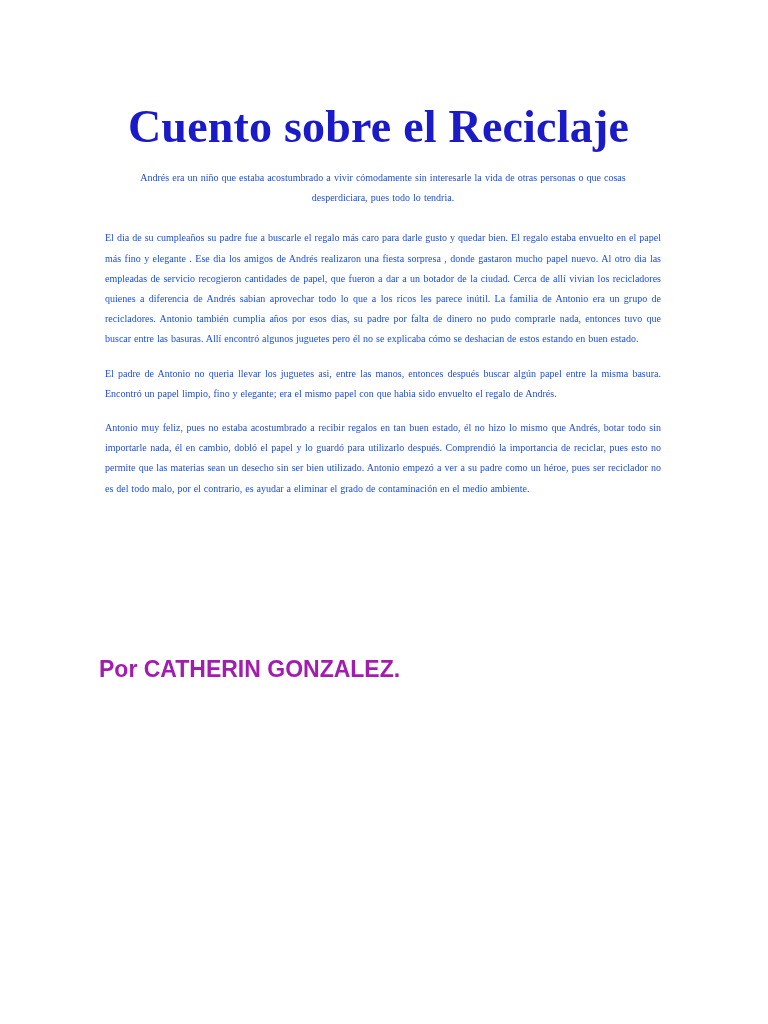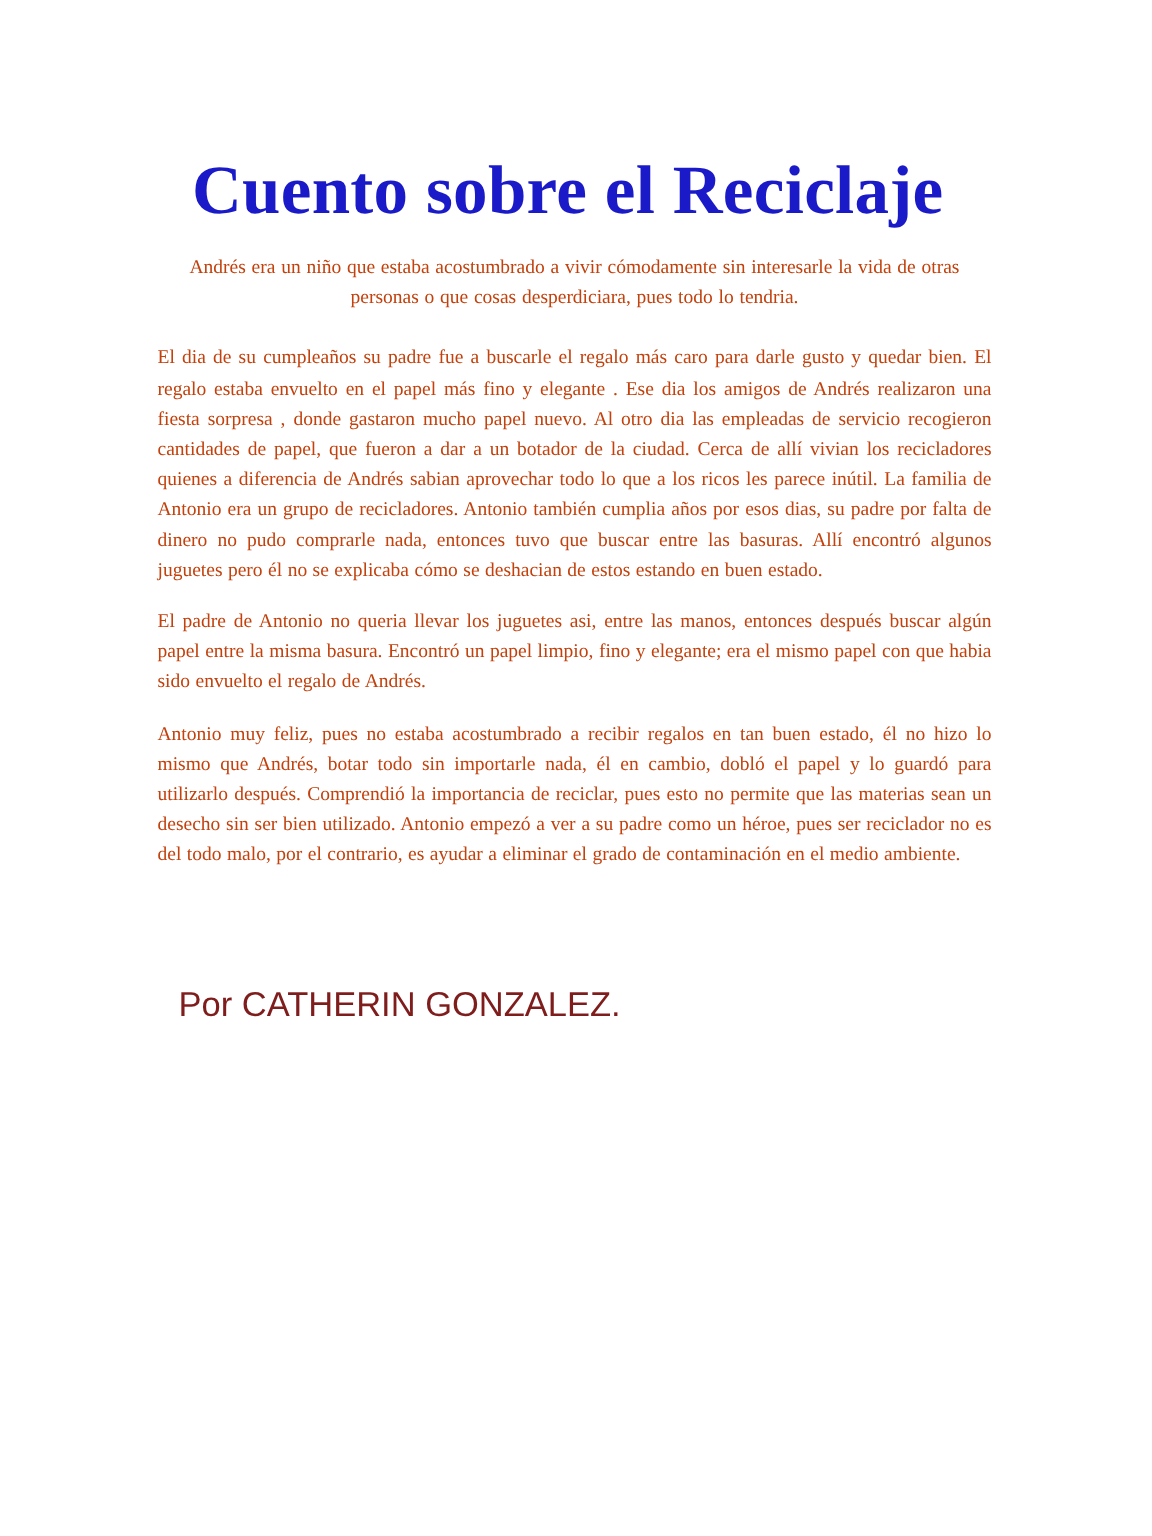--- a/index.html
+++ b/index.html
@@ -31,46 +31,46 @@
   }
   .body-block {
     position: absolute;
     left: 105px;
     top: 168px;
     width: 556px;
   }
   p.para {
     margin: 0 0 14px 0;
     font-family: "Liberation Serif", "DejaVu Serif", serif;
-    font-size: 13px;
+    font-size: 10px;
     line-height: 20.2px;
-    color: #c2410c;
+    color: #1d4ed8;
     text-align: justify;
     text-justify: inter-word;
     word-spacing: 0.4px;
   }
   p.para.centered {
     text-align: center;
     margin-left: 12px;
     margin-right: 12px;
     margin-bottom: 20px;
     word-spacing: 0.6px;
   }
   p.para.last-para {
     margin-bottom: 0;
   }
   .author-line {
     position: absolute;
-    left: 119px;
+    left: 99px;
     top: 655px;
     font-family: "Liberation Sans", "DejaVu Sans", sans-serif;
     font-size: 23px;
     line-height: 28px;
-    color: #7f1d1d;
-    font-weight: 400;
+    color: #a21caf;
+    font-weight: 700;
     white-space: nowrap;
   }
 </style>
 </head>
 <body>
 
 <div class="page">
 
   <h1 class="doc-title">Cuento sobre el Reciclaje</h1>
 

